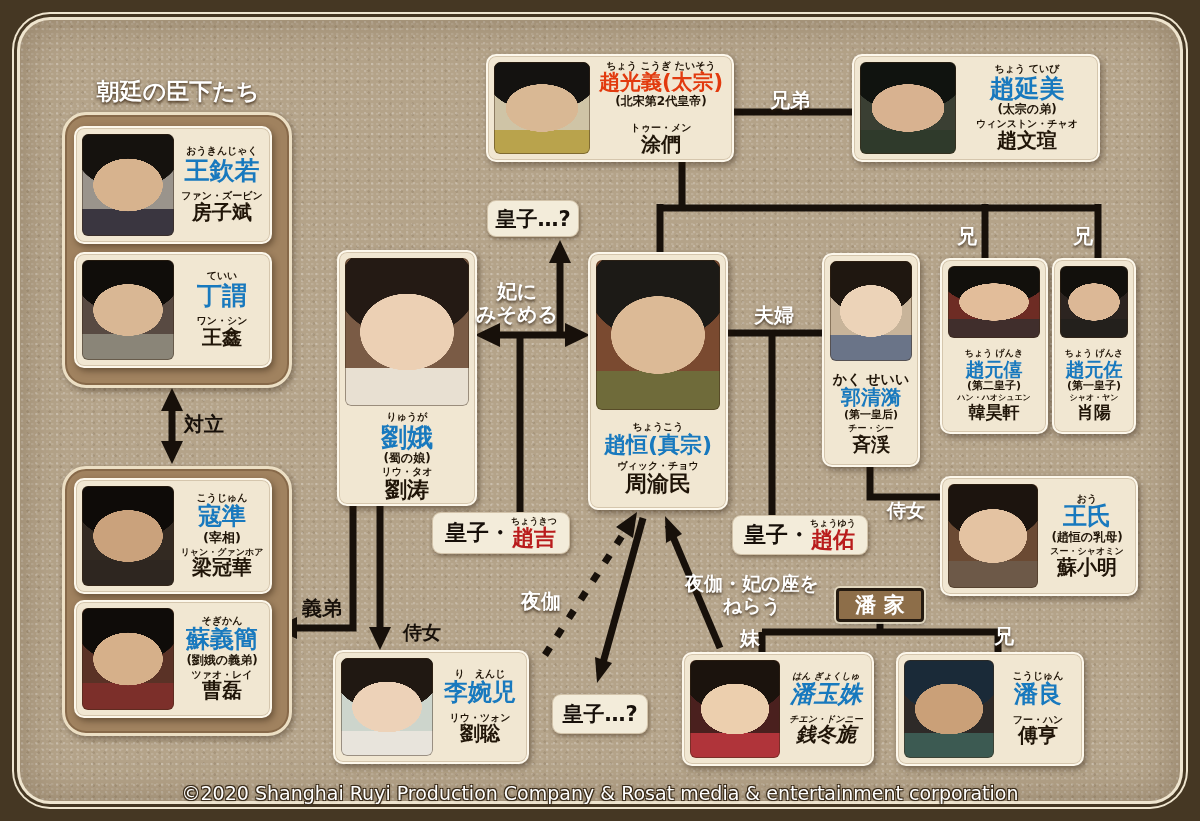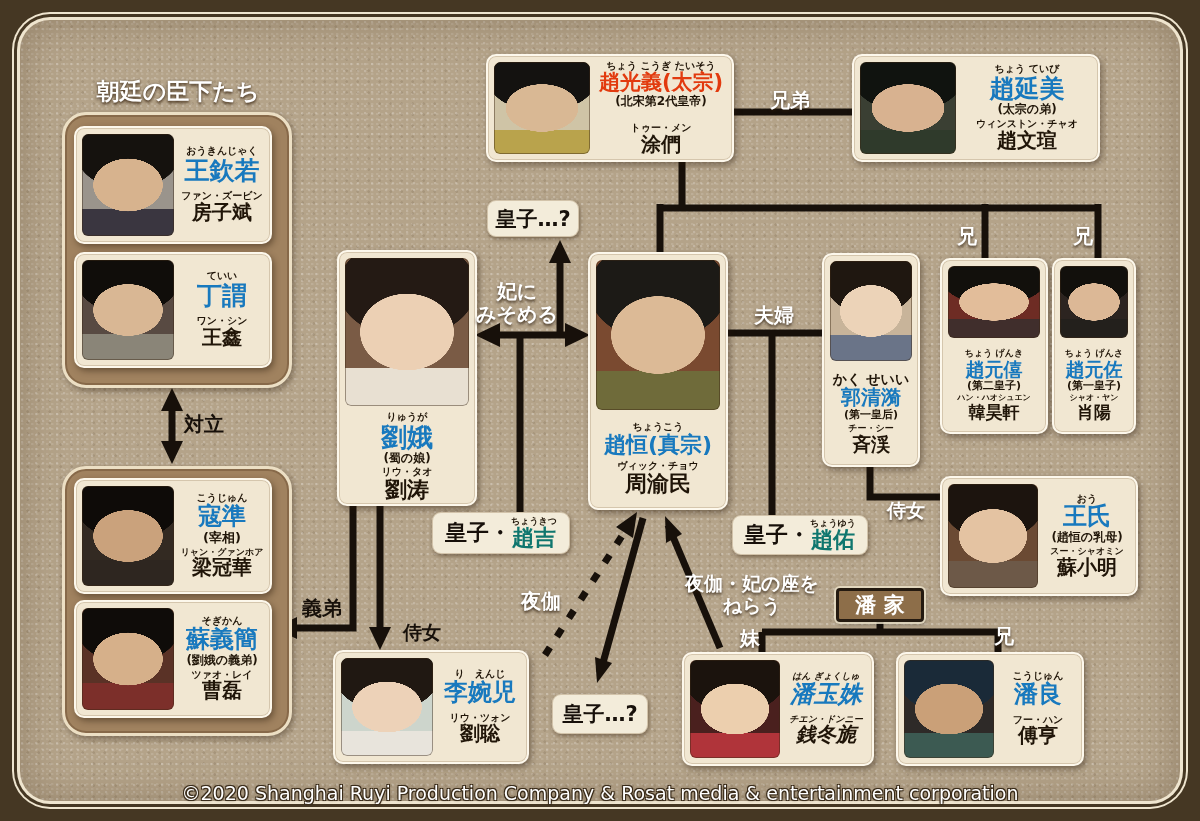--- a/index.html
+++ b/index.html
@@ -44,21 +44,21 @@
   .lbl.w{color:#fff;font-size:20px;text-shadow:0 2px 3px rgba(40,25,10,.8);}
   .lbl.b{color:#17100a;font-size:20px;}
   .lbl.two{text-align:center;line-height:1.15;white-space:pre-line;}
   
   .badge{position:absolute;z-index:3;background:#f3ecda;border-radius:9px;display:flex;align-items:center;justify-content:center;
     box-shadow:1px 2px 4px rgba(60,40,20,.5), inset 0 0 0 1px rgba(150,120,80,.35);
     color:#17100a;font-weight:bold;font-size:21px;box-sizing:border-box;}
   .badge .pfx{font-size:22px;}
   .badge .pname{display:inline-flex;flex-direction:column;align-items:center;line-height:1;}
   .badge .pfuri{font-size:9px;font-weight:bold;color:#201508;margin-bottom:1px;}
-  .badge .pblue{font-size:22px;color:#0f766e;}
+  .badge .pblue{font-size:22px;color:#b91c1c;}
   .fam{position:absolute;z-index:3;background:#8d6e49;border:3px solid #241a10;border-radius:4px;
     box-shadow:0 0 0 2px rgba(240,230,205,.8),1px 2px 4px rgba(0,0,0,.4);
     color:#fff;font-weight:bold;font-size:21px;display:flex;align-items:center;justify-content:center;box-sizing:border-box;}
   .copyright{position:absolute;z-index:3;left:0;right:0;text-align:center;color:#fff;font-size:19px;
     text-shadow:0 0 3px #3a2c1a,1px 1px 0 #3a2c1a,-1px 1px 0 #3a2c1a,1px -1px 0 #3a2c1a,-1px -1px 0 #3a2c1a;}
 </style>
 </head>
 <body>
 
 <div id="stage">

